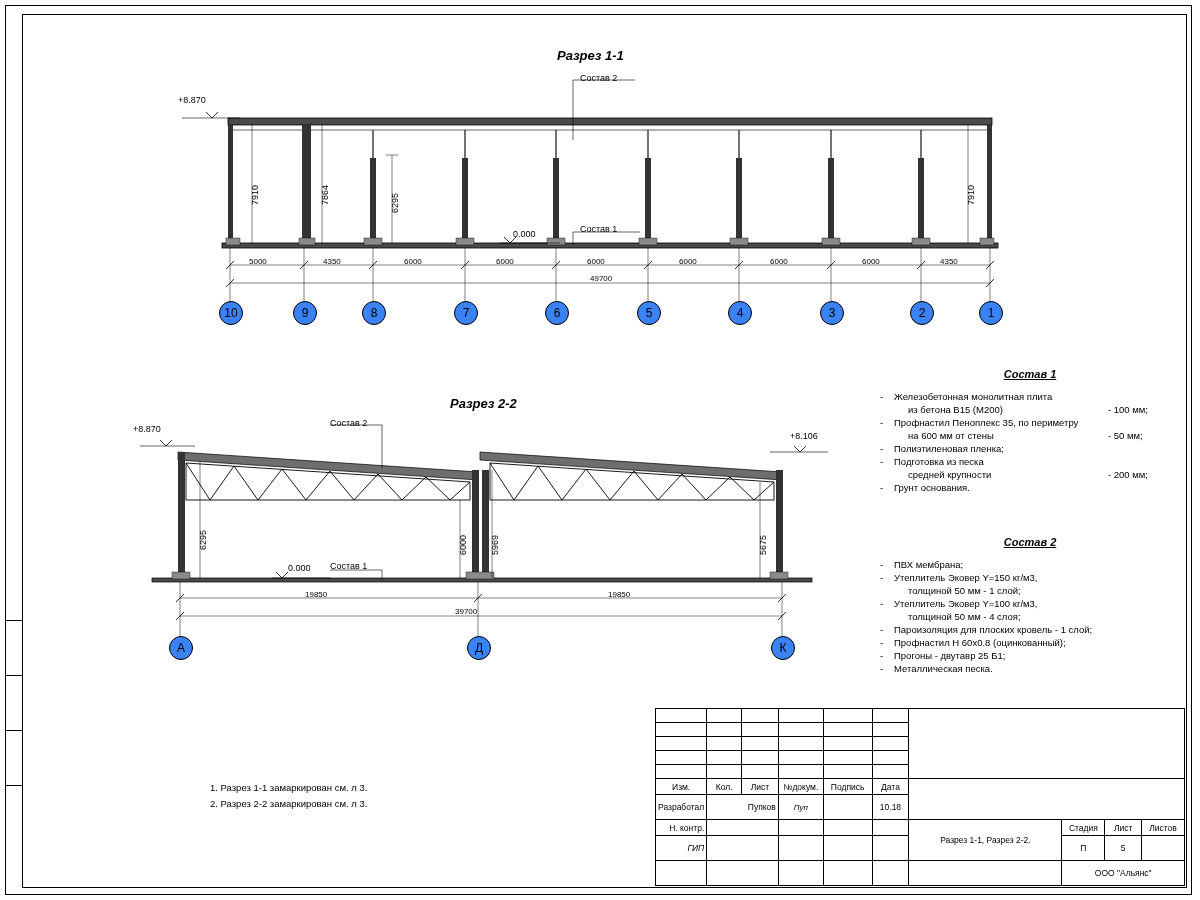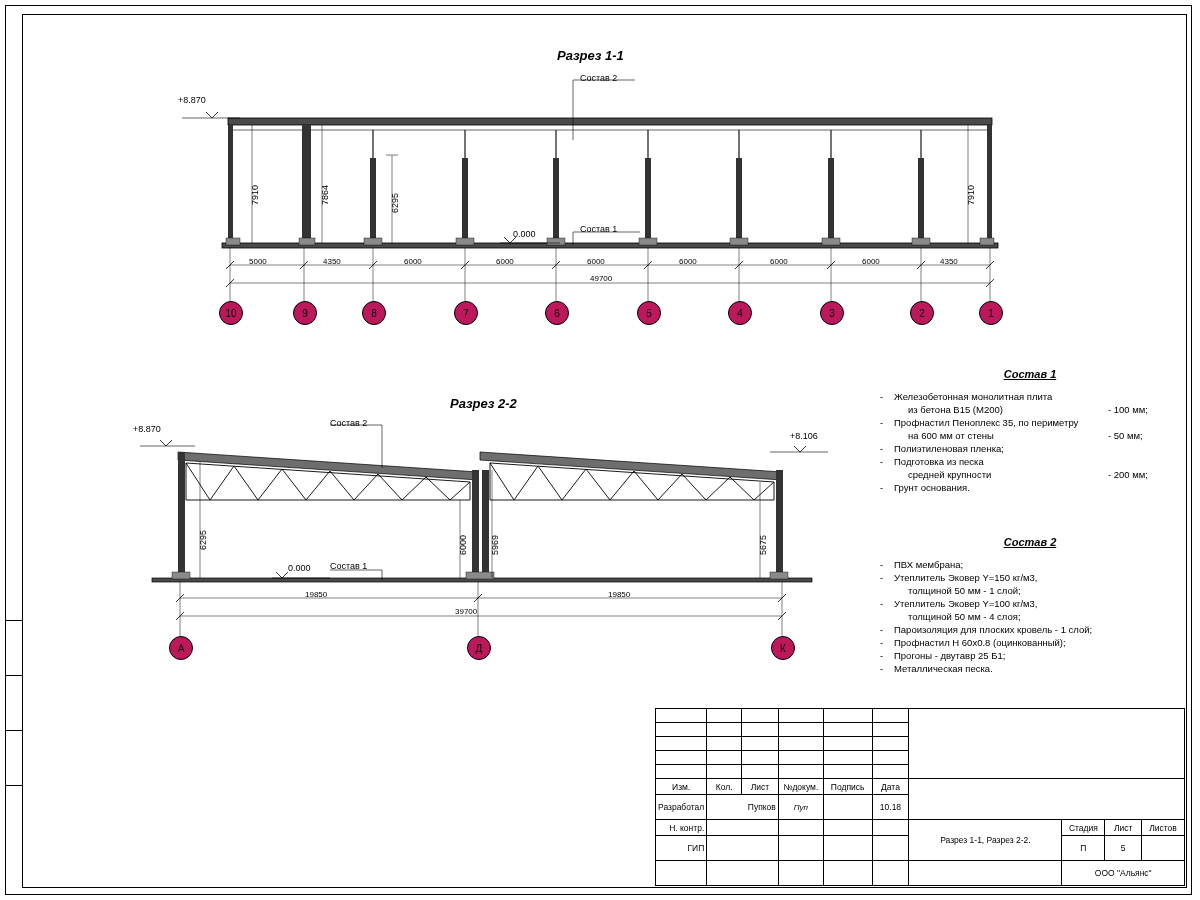--- a/index.html
+++ b/index.html
@@ -20,21 +20,21 @@
   .stamp table{border-collapse:collapse;width:100%;height:100%;font-size:8.5px;}
   .stamp td{border:1px solid #000;padding:0 2px;vertical-align:middle;text-align:center;}
   .stamp td.l{text-align:right;}
   .specs{position:absolute;}
   .spec-h{font-style:italic;font-weight:bold;font-size:11px;text-decoration:underline;text-align:center;}
   .spec-row{display:flex;font-size:9.5px;line-height:13px;}
   .spec-dash{width:14px;flex:0 0 14px;}
   .spec-txt{flex:1 1 auto;}
   .spec-val{width:72px;flex:0 0 72px;text-align:left;}
   .notes{position:absolute;left:210px;top:780px;font-size:9.5px;line-height:16px;}
-  .circ{position:absolute;width:22px;height:22px;border:1px solid #000;border-radius:50%;font-size:10px;display:flex;align-items:center;justify-content:center;background:#be185d;}
+  .circ{position:absolute;width:22px;height:22px;border:1px solid #000;border-radius:50%;font-size:12px;display:flex;align-items:center;justify-content:center;background:#3b82f6;}
 </style>
 </head>
 <body>
 
 <div class="sheet">
 
   <div class="frame-outer"></div>
   <div class="frame-inner"></div>
   <div class="left-stubs">
     <div style="top:0px;"></div>
@@ -359,20 +359,24 @@
           <div class="spec-dash">-</div>
           <div class="spec-txt">Прогоны - двутавр 25 Б1;</div>
         </div>
       <div class="spec-row">
           <div class="spec-dash">-</div>
           <div class="spec-txt">Металлическая песка.</div>
         </div>
     </div>
   </div>
 
+  <div class="notes">
+    <div>1. Разрез 1-1 замаркирован см. л 3.</div>
+    <div>2. Разрез 2-2 замаркирован см. л 3.</div>
+  </div>
 
   <div class="stamp">
     <table>
       <tbody>
           <tr>
         <td style="width:34px;height:12px;"></td>
         <td style="width:30px;"></td>
         <td style="width:32px;"></td>
         <td style="width:40px;"></td>
         <td style="width:44px;"></td>
@@ -432,21 +436,21 @@
         <td class="l" colspan="2"></td>
         <td></td>
         <td></td>
         <td></td>
         <td rowspan="2" style="width:150px;">Разрез 1-1, Разрез 2-2.</td>
         <td style="width:38px;height:14px;">Стадия</td>
         <td style="width:32px;">Лист</td>
         <td style="width:38px;">Листов</td>
       </tr>
       <tr>
-        <td class="l" style="height:22px;">ГИП</td>
+        <td class="l" style="height:22px;font-style:italic;">ГИП</td>
         <td class="l" colspan="2"></td>
         <td></td>
         <td></td>
         <td></td>
         <td>П</td>
         <td>5</td>
         <td></td>
       </tr>
       <tr>
         <td class="l" style="height:22px;"></td>

